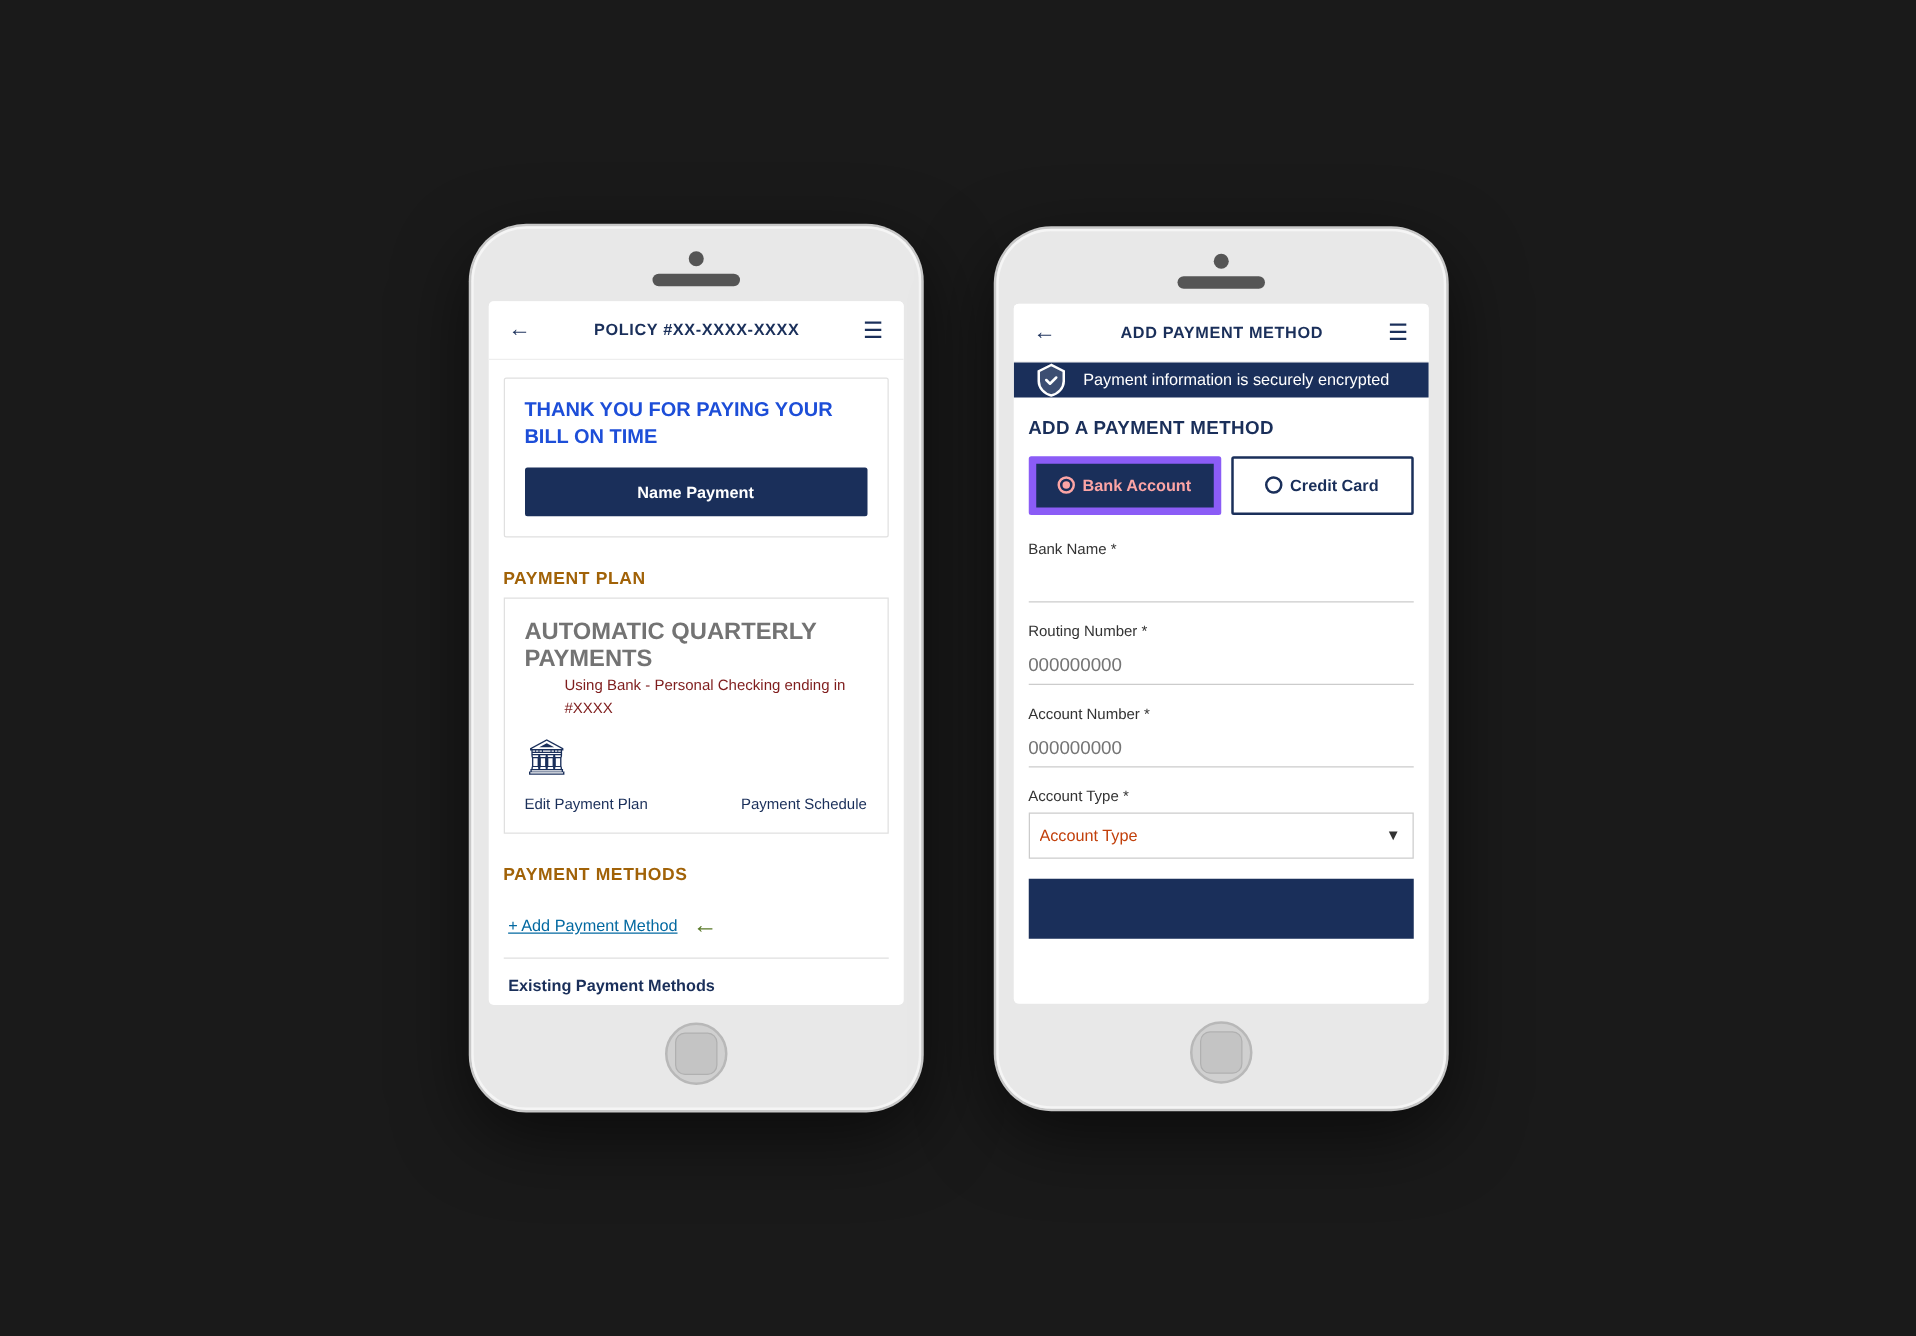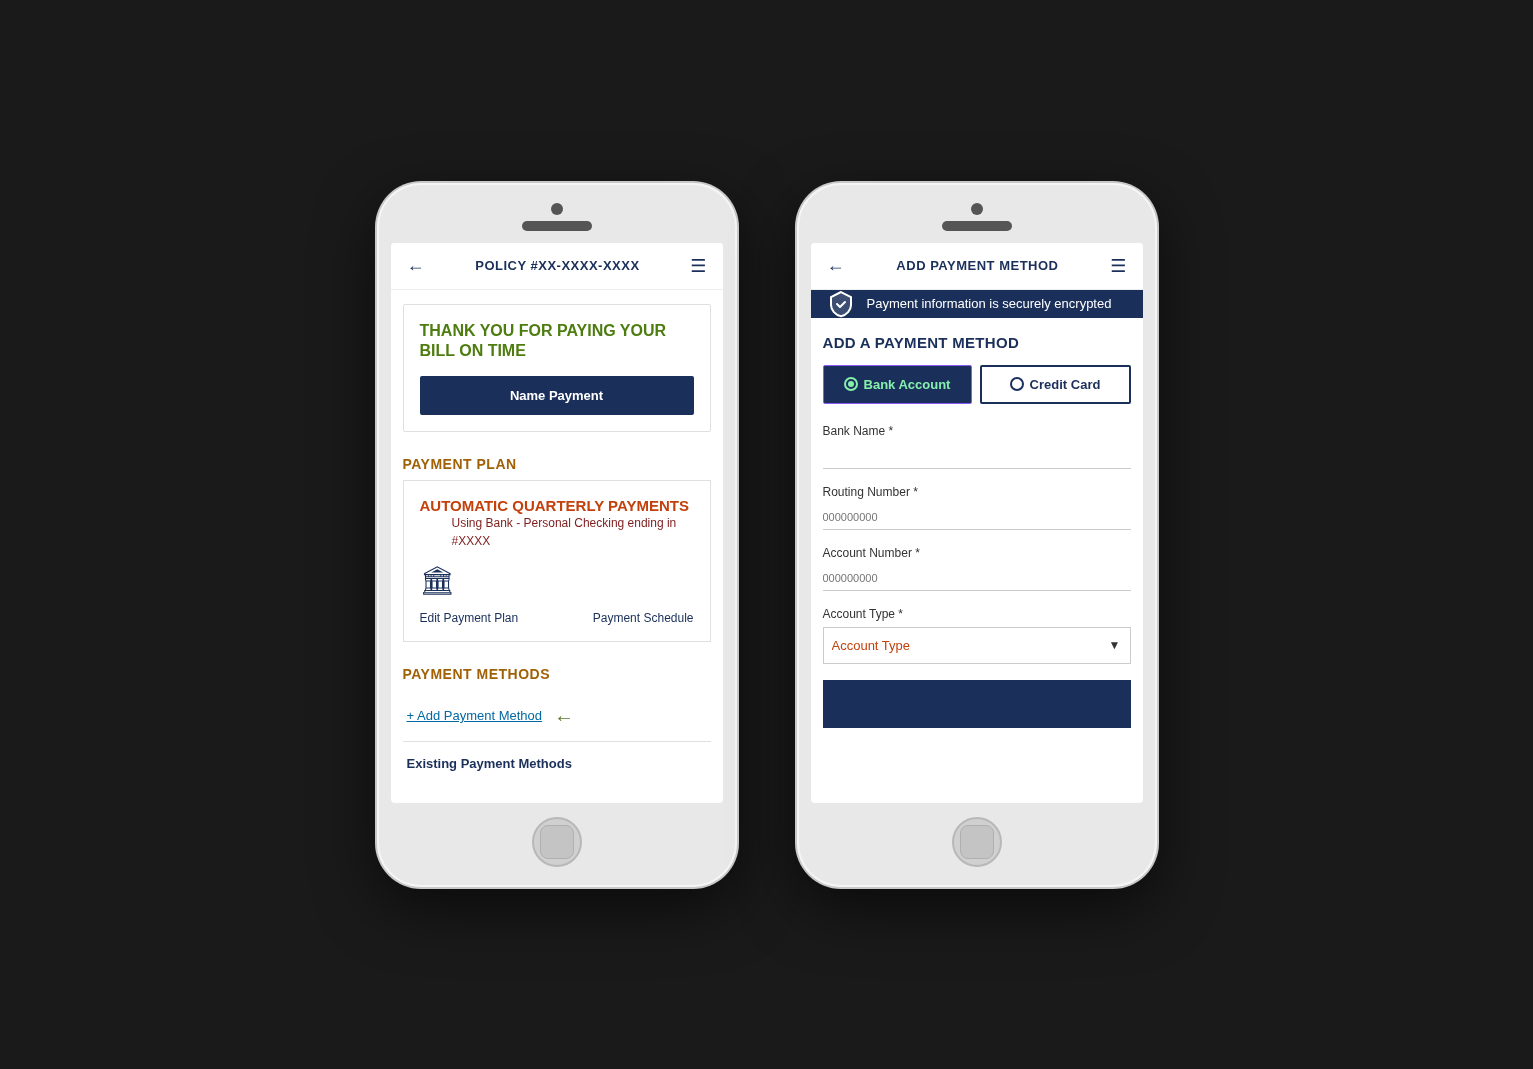--- a/index.html
+++ b/index.html
@@ -122,21 +122,21 @@
       background: white;
       margin: 14px 12px;
       padding: 16px;
       border: 1px solid #e0e0e0;
       border-radius: 2px;
     }
 
     .thank-you-title {
       font-size: 16px;
       font-weight: 900;
-      color: #4d7c0f;
+      color: #1d4ed8;
       text-transform: uppercase;
       margin-bottom: 14px;
       line-height: 1.3;
     }
 
     .make-payment-btn {
       background: #1a2f5a;
       color: white;
       border: none;
       padding: 12px;
@@ -157,23 +157,23 @@
     }
 
     .payment-plan-card {
       background: white;
       margin: 0 12px 14px;
       padding: 16px;
       border: 1px solid #e0e0e0;
     }
 
     .payment-plan-title {
-      font-size: 15px;
+      font-size: 19px;
       font-weight: 900;
-      color: #c2410c;
+      color: #737373;
       text-transform: uppercase;
     }
 
     .payment-plan-desc {
       font-size: 12px;
       color: #7f1d1d;
       margin-bottom: 14px;
       line-height: 1.5;
       padding-left: 32px;
     }
@@ -276,22 +276,22 @@
       cursor: pointer;
       display: flex;
       align-items: center;
       justify-content: center;
       gap: 6px;
       border-radius: 2px;
     }
 
     .tab-btn.active {
       background: #1a2f5a;
-      color: #86efac;
-      border: 1px solid #8b5cf6;
+      color: #fca5a5;
+      border: 6px solid #8b5cf6;
       text-align: center;
     }
 
     .tab-btn.inactive {
       background: white;
       color: #1a2f5a;
       border: 2px solid #1a2f5a;
     }
 
     .radio-circle {
@@ -320,21 +320,21 @@
       font-size: 12px;
       color: #333;
       margin-bottom: 6px;
     }
 
     .form-input {
       width: 100%;
       border: none;
       border-bottom: 1px solid #ccc;
       padding: 6px 0;
-      font-size: 11px;
+      font-size: 15px;
       color: #a21caf;
       outline: none;
       background: transparent;
     }
 
     .form-select {
       width: 100%;
       border: 1px solid #ccc;
       padding: 10px 8px;
       font-size: 13px;

